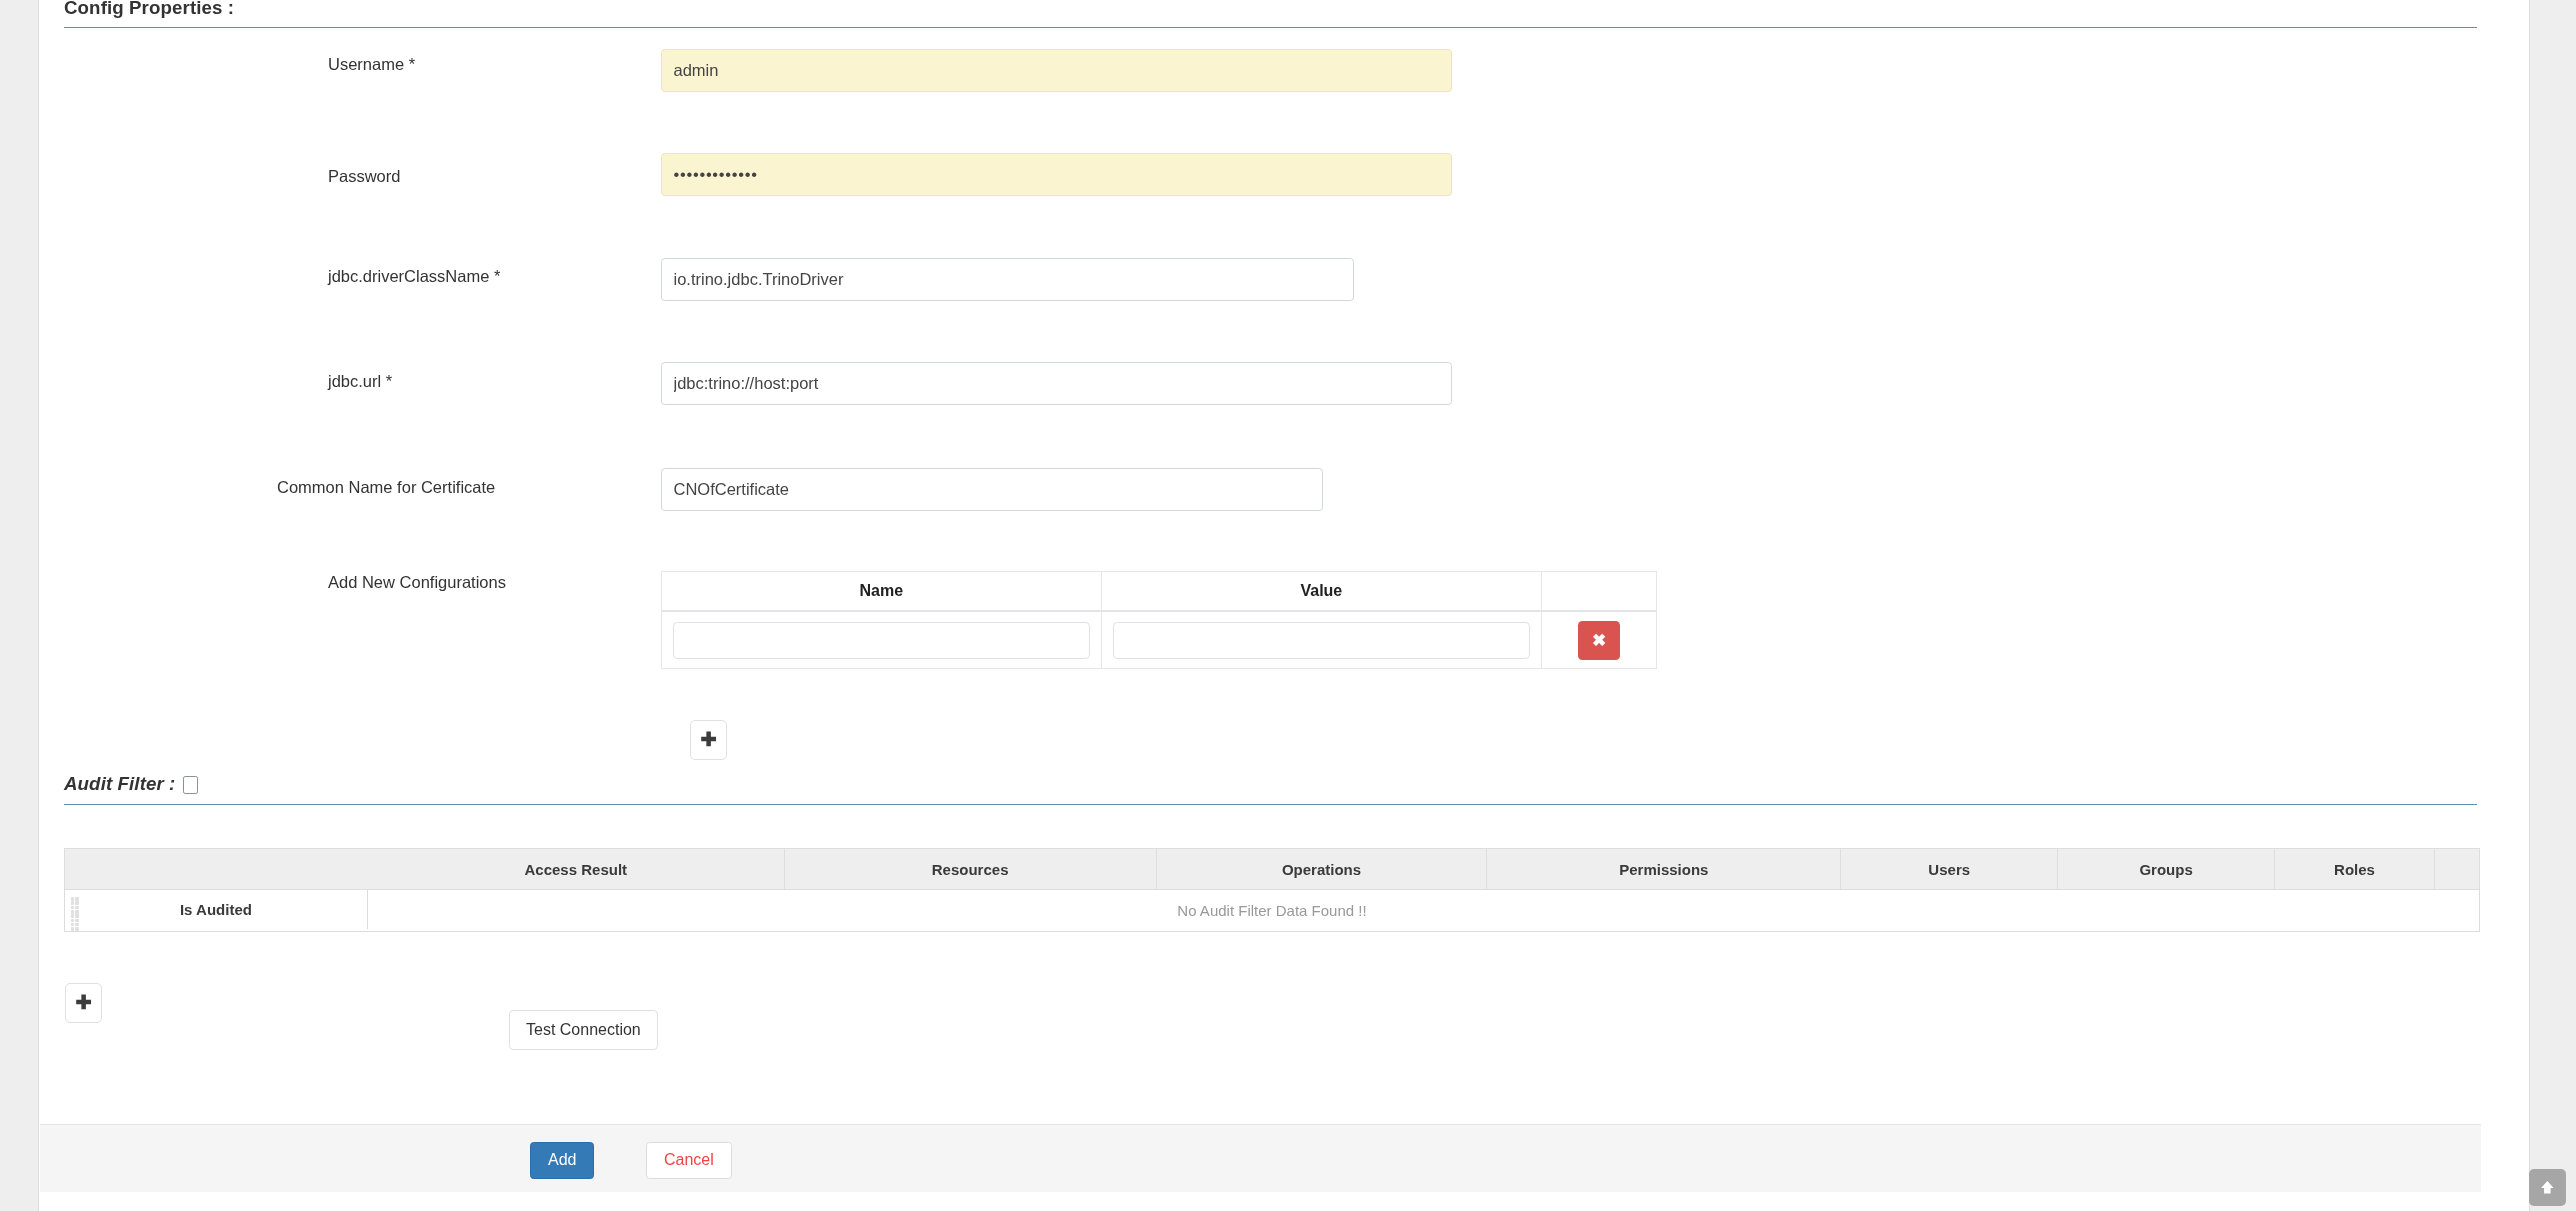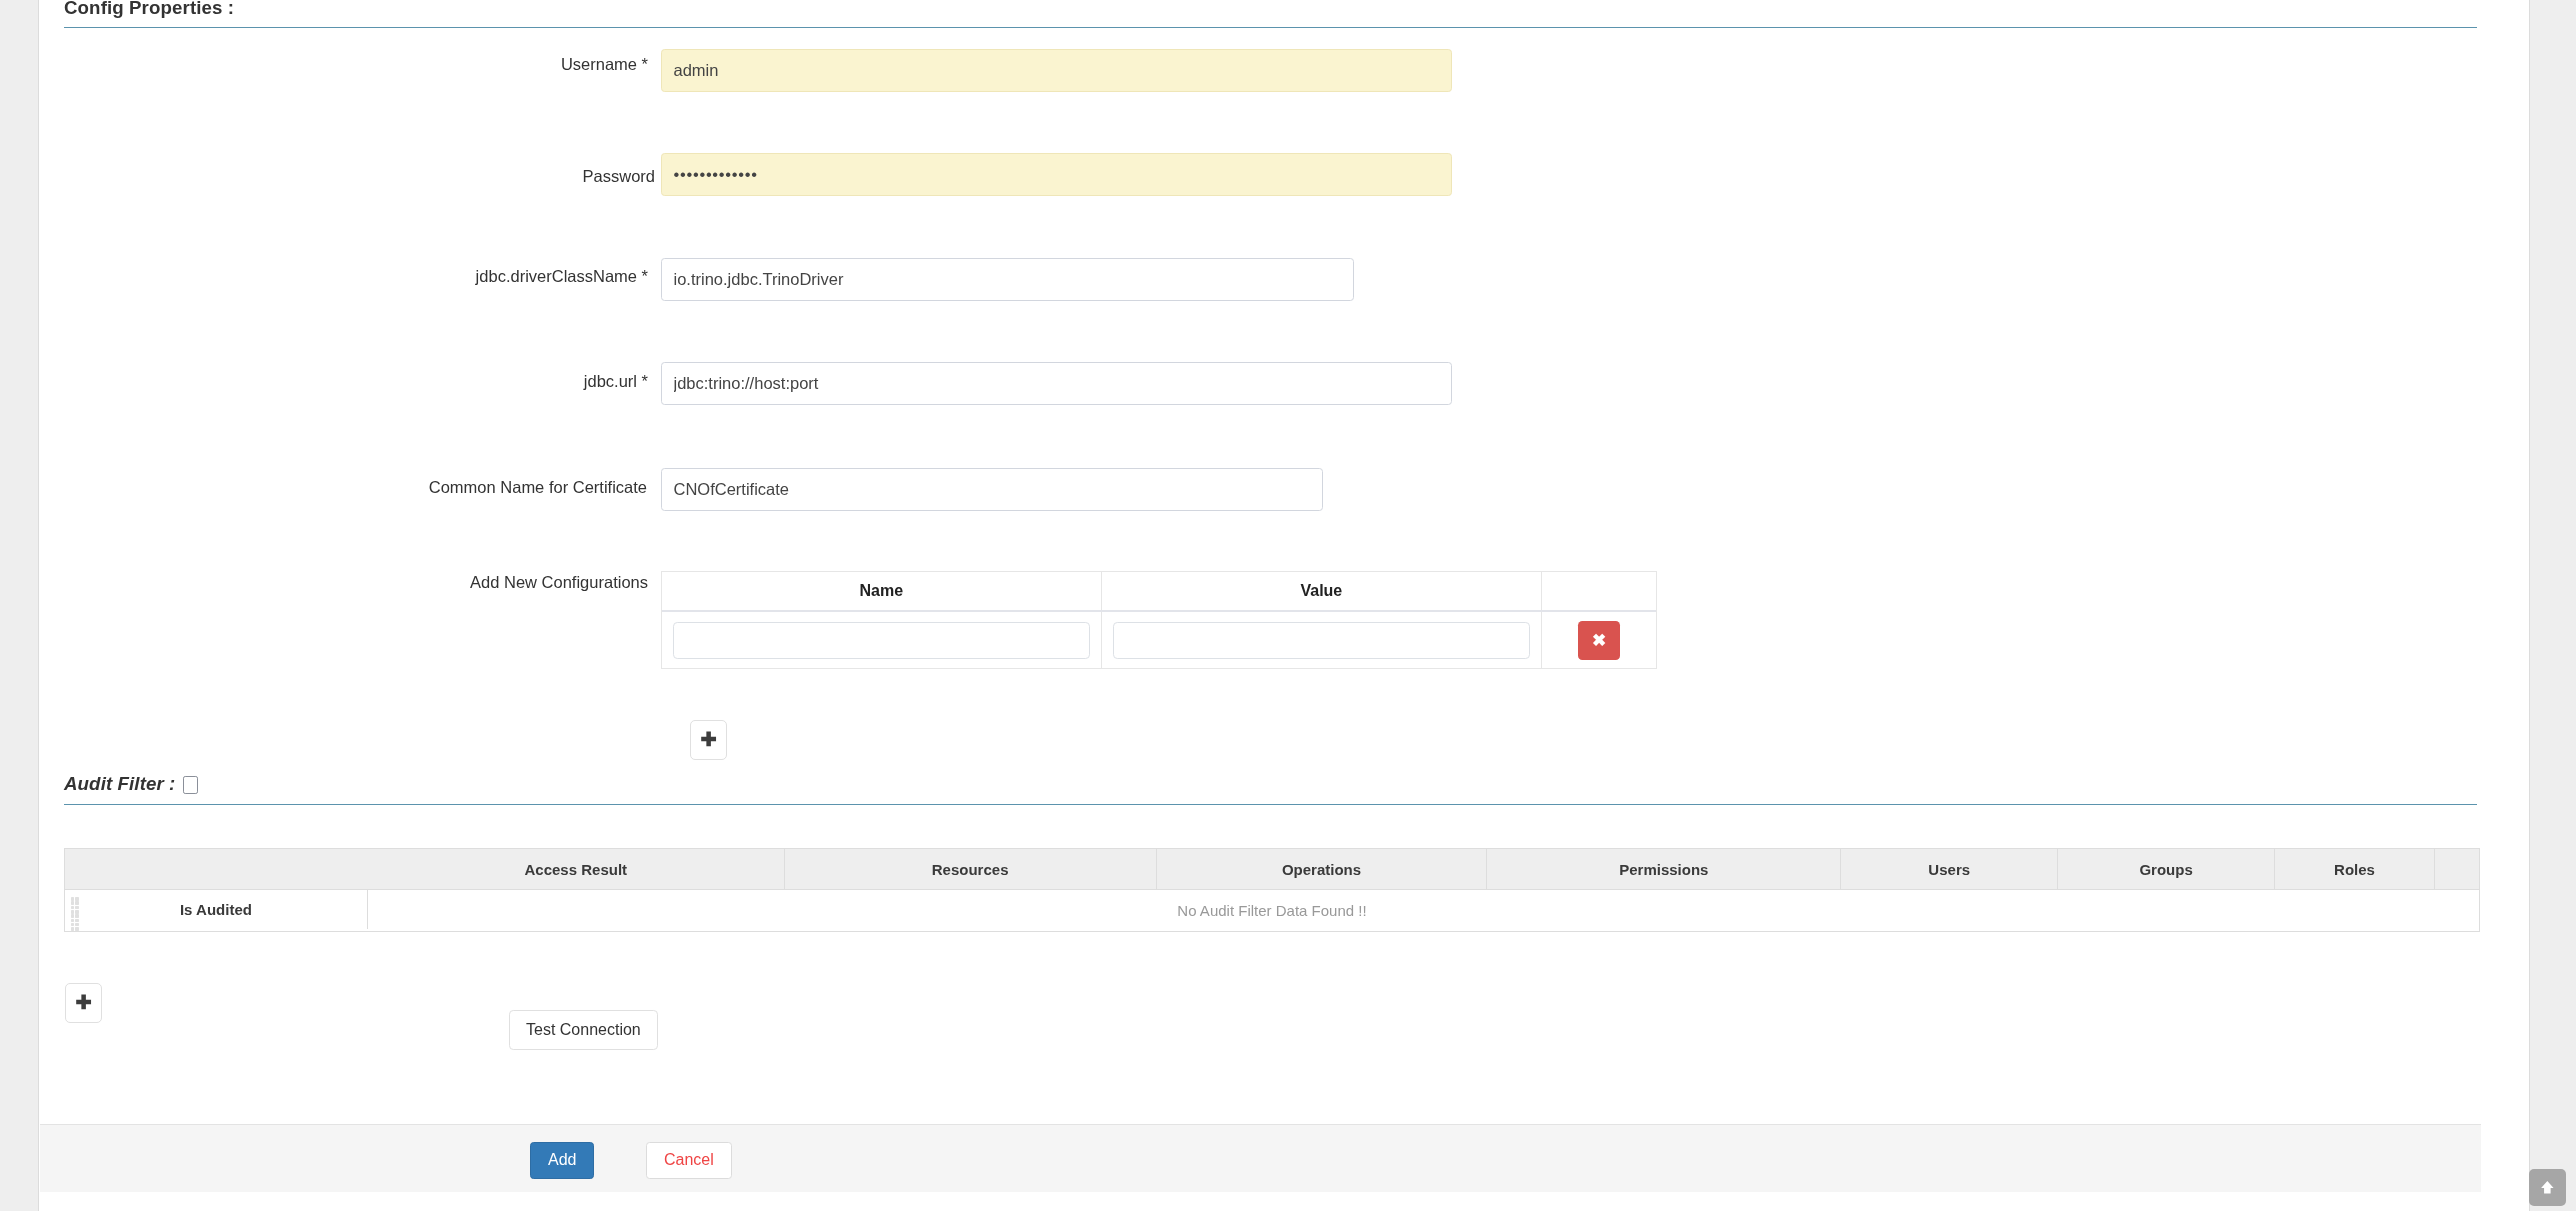--- a/index.html
+++ b/index.html
@@ -33,21 +33,21 @@
     position: absolute;
     font-size: 18.7px; font-weight: bold; color: #333333;
     letter-spacing: 0.1px;
   }
   .section-rule {
     position: absolute; height: 0.7px; background: #5b93ad;
   }
 
   
   .flabel {
-    position: absolute; text-align: right;
+    position: absolute; text-align: left;
     font-size: 16.5px; color: #333333; line-height: 1.2;
   }
   .finput {
     position: absolute;
     border: 0.7px solid #d2d6de; border-radius: 3.6px;
     background: #ffffff; color: #444444;
     font-size: 16.5px; font-family: "Liberation Sans", sans-serif;
     padding: 0 11.5px; outline: none;
   }
   .finput.autofill { background: #faf4d0; border-color: #efe6b8; }
@@ -190,21 +190,21 @@
   <div class="right-rail"></div>
 
   <div class="content">
 
     <div class="section-head" style="left:24px; top:-2.9px;">Config Properties :</div>
     <div class="section-rule" style="left:24px; top:27px; width:2413px;"></div>
 
     <div class="flabel" style="left:288px; top:55px; width:320px;">Username *</div>
     <input class="finput autofill" style="left: 621px; top: 49px; width: 791px; height: 43px;" value="admin">
 
-    <div class="flabel" style="left:295px; top:167px; width:320px;">Password</div>
+    <div class="flabel" style="left:288px; top:167px; width:320px;">Password</div>
     <input class="finput autofill" style="left: 621px; top: 153px; width: 791px; height: 43px; letter-spacing: 0.7px;" value="•••••••••••••">
 
     <div class="flabel" style="left:288px; top:267px; width:320px;">jdbc.driverClassName *</div>
     <input class="finput" style="left: 621px; top: 258px; width: 693px; height: 43px;" value="io.trino.jdbc.TrinoDriver">
 
     <div class="flabel" style="left:288px; top:372px; width:320px;">jdbc.url *</div>
     <input class="finput" style="left: 621px; top: 362px; width: 791px; height: 43px;" value="jdbc:trino://host:port">
 
     <div class="flabel" style="left:237px; top:478px; width:370px;">Common Name for Certificate</div>
     <input class="finput" style="left: 621px; top: 468px; width: 662px; height: 43px;" value="CNOfCertificate">

